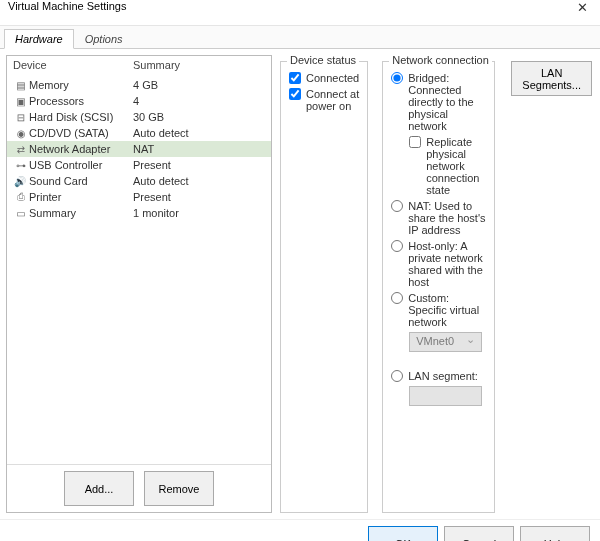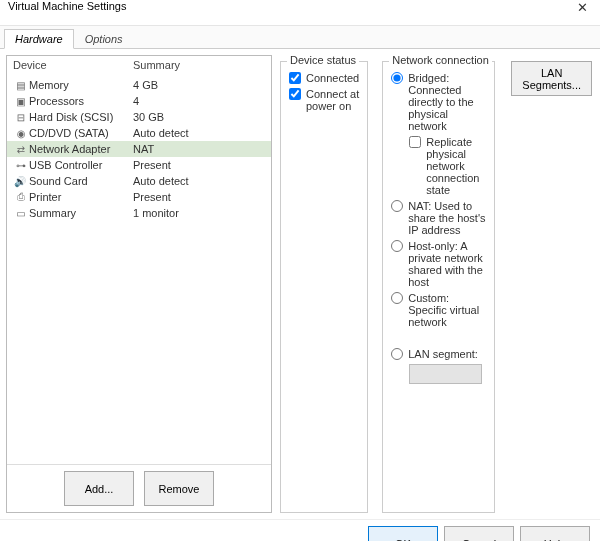--- a/index.html
+++ b/index.html
@@ -279,20 +279,21 @@
         <span>NAT: Used to share the host's IP address</span>
       </div>
       <div class="radio-row">
         <input type="radio" name="net" style="">
         <span>Host-only: A private network shared with the host</span>
       </div>
       <div class="radio-row">
         <input type="radio" name="net" style="">
         <span>Custom: Specific virtual network</span>
       </div>
+      <div class="dropdown">VMnet0</div>
       <div class="radio-row" style="margin-top:16px">
         <input type="radio" name="net" style="">
         <span>LAN segment:</span>
       </div>
       <div class="dropdown blank"></div>
     </div>
 
     <div class="network-buttons">
       <button class="btn">LAN Segments...</button>
     </div>

